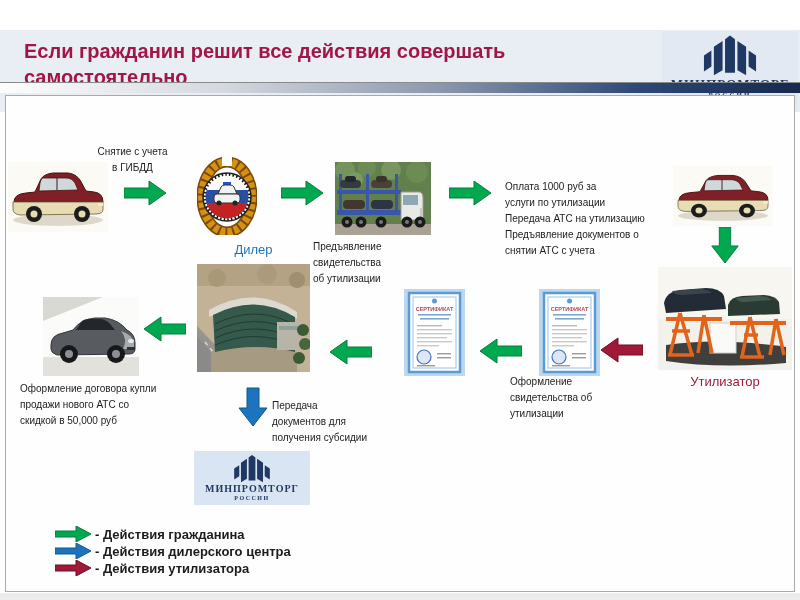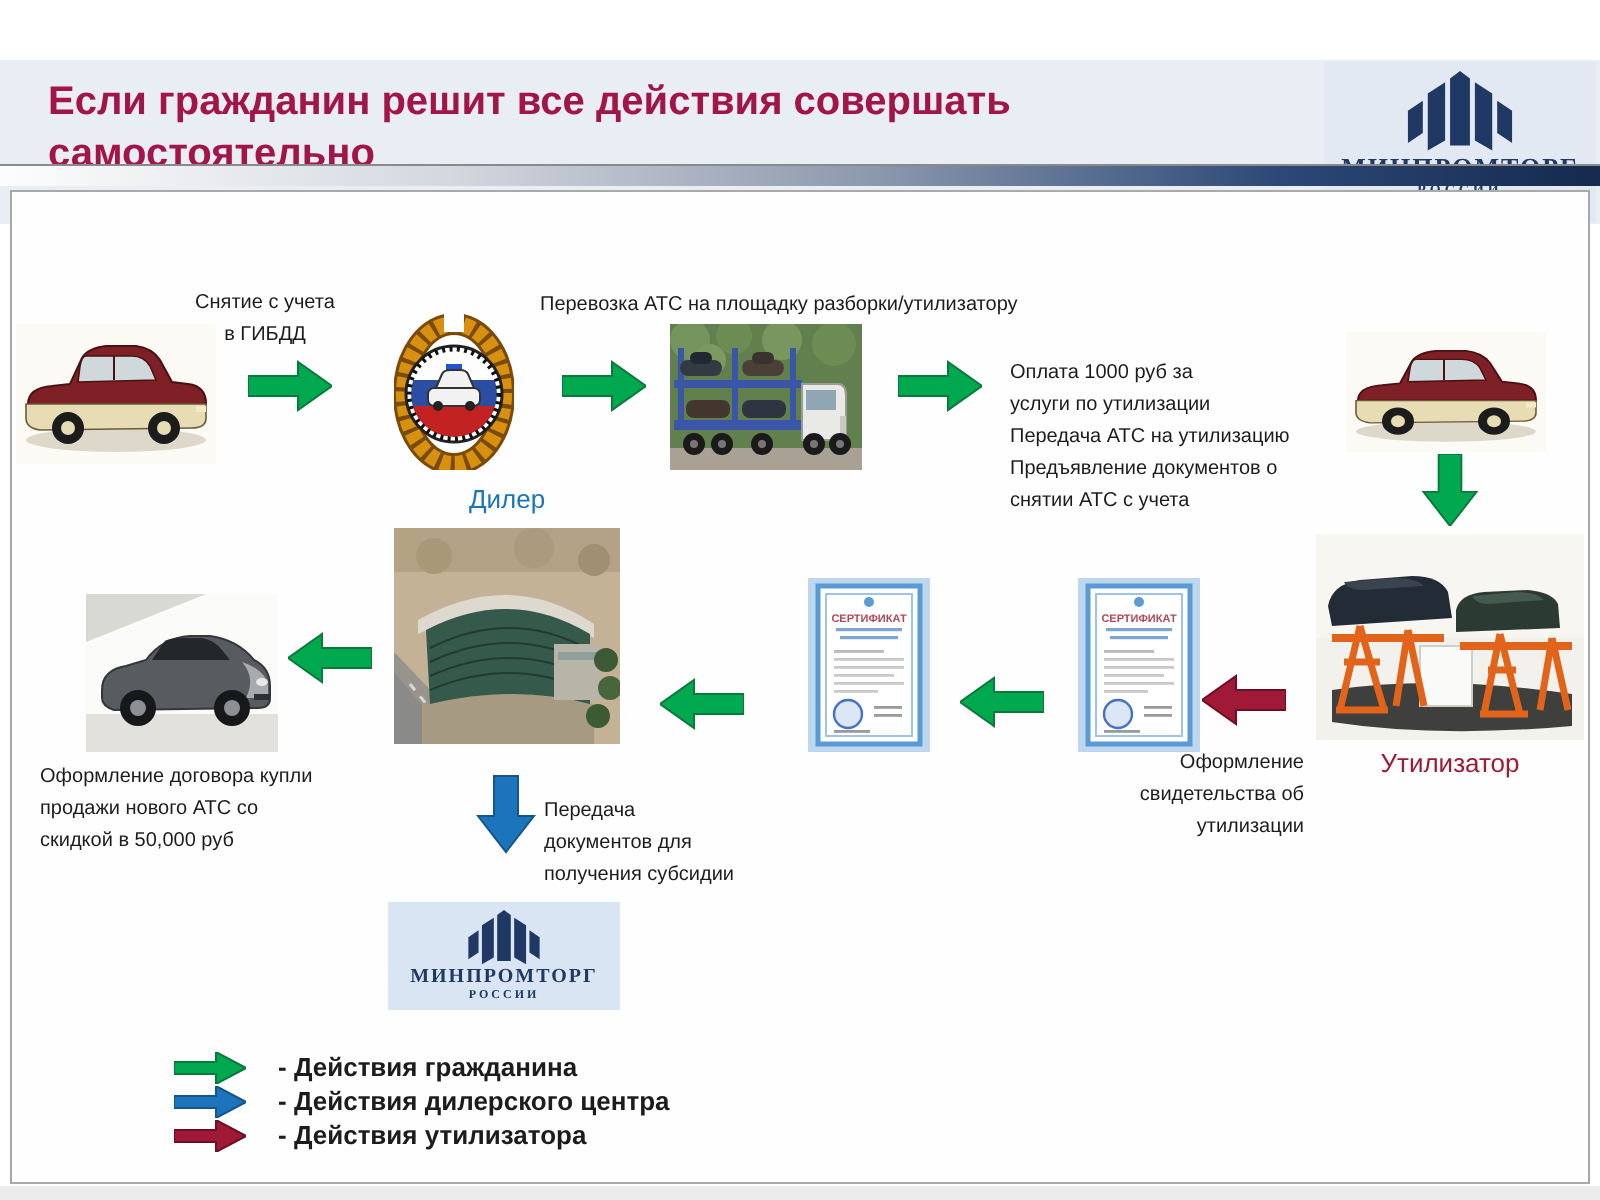--- a/index.html
+++ b/index.html
@@ -24,26 +24,26 @@
             background:linear-gradient(90deg,#fdfdfd 0%,#d4d8df 28%,#8b97ad 55%,#2c4877 80%,#16294e 100%);}
 
   
   .content{position:absolute;left:5px;top:95px;width:790px;height:497px;background:#fefefe;
            border:1px solid #a9a9a9;}
   .bottom-strip{position:absolute;left:0;top:593px;width:800px;height:7px;background:#ececec;}
 
   .abs{position:absolute;}
   .flow-text{font-size:10px;font-weight:normal;color:#1c1c1c;line-height:16px;white-space:pre-line;}
   .center{text-align:center;}
-  .right{text-align:right;}
+  .right{text-align:left;}
   .lbl{font-size:13px;font-weight:normal;}
   .lbl-dealer{color:var(--blue);}
   .lbl-recycler{color:var(--dkred);}
 
-  .legend-row{position:absolute;display:flex;gap:16px;height:16px;margin-left:32px;}
+  .legend-row{position:absolute;display:flex;align-items:center;gap:4px;height:16px;}
   .legend-label{font-size:13px;font-weight:bold;color:#1c1c1c;white-space:nowrap;}
 
   svg{display:block;}
   .fill-green{fill:var(--green);stroke:#0a7a3c;stroke-width:1;}
   .fill-blue{fill:var(--blue);stroke:#14568c;stroke-width:1;}
   .fill-dkred{fill:var(--dkred);stroke:#6e0f25;stroke-width:1;}
   .navy{fill:var(--navy);}
 </style>
 </head>
 <body>
@@ -103,21 +103,20 @@
       <rect x="6" y="46" width="48" height="17" fill="#c32222"></rect>
       <rect x="26" y="25" width="8" height="3" fill="#2255cc"></rect>
       <path d="M21 37 L24 30 Q25 28 28 28 L33 28 Q36 28 37 30 L40 37Z" fill="#f2f2f2" stroke="#333" stroke-width="1"></path>
       <rect x="17" y="37" width="26" height="9" rx="3" fill="#f2f2f2" stroke="#333" stroke-width="1"></rect>
       <circle cx="22" cy="46" r="2.5" fill="#222"></circle>
         <circle cx="38" cy="46" r="2.5" fill="#222"></circle>
     </g>
     <circle cx="30" cy="40" r="22.5" fill="none" stroke="#111" stroke-width="2.5" stroke-dasharray="1.5 2.2"></circle>
   </svg>
 
-  <div class="abs flow-text" style="left:270px;top:145px;width:350px">Перевозка АТС на площадку разборки/утилизатору</div>
 
   <svg class="abs" style="left:281px;top:180px" width="42" height="26" viewBox="0 0 42 26">
     <polygon class="fill-green" points="0,8 25,8 25,1 42,13 25,25 25,18 0,18"></polygon>
   </svg>
 
   <svg class="abs" style="left:335px;top:162px" width="96" height="73" viewBox="0 0 96 73">
     <rect width="96" height="73" fill="#61804d"></rect>
     <circle cx="10" cy="8" r="10" fill="#75935c"></circle>
       <circle cx="32" cy="6" r="9" fill="#6d8c54"></circle>
     <circle cx="56" cy="8" r="10" fill="#78965e"></circle>
@@ -242,20 +241,23 @@
     <rect x="13" y="44" width="35" height="1.4" fill="#c9c9c9"></rect>
     <rect x="13" y="48" width="30" height="1.4" fill="#c9c9c9"></rect>
     <rect x="13" y="52" width="35" height="1.4" fill="#c9c9c9"></rect>
     <rect x="13" y="56" width="22" height="1.4" fill="#c9c9c9"></rect>
     <circle cx="20" cy="68" r="7" fill="#dce6f4" stroke="#4472c4" stroke-width="1.2"></circle>
     <rect x="33" y="64" width="14" height="1.4" fill="#9a9a9a"></rect>
     <rect x="33" y="68" width="14" height="1.4" fill="#9a9a9a"></rect>
     <rect x="13" y="76" width="18" height="1.4" fill="#9a9a9a"></rect>
   </svg>
 
+  <div class="abs flow-text" style="left:313px;top:239px;width:125px">Предъявление
+свидетельства
+об утилизации</div>
 
   <svg class="abs" style="left:330px;top:339px" width="42" height="26" viewBox="0 0 42 26">
     <polygon class="fill-green" points="42,8 17,8 17,1 0,13 17,25 17,18 42,18"></polygon>
   </svg>
 
   <div class="abs lbl lbl-dealer center" style="left:197px;top:242px;width:113px">Дилер</div>
   <svg class="abs" style="left:197px;top:264px" width="113" height="108" viewBox="0 0 113 108">
     <rect width="113" height="108" fill="#c3b295"></rect>
     <rect width="113" height="22" fill="#b3a284"></rect>
     <circle cx="20" cy="14" r="9" fill="#a89878"></circle>

